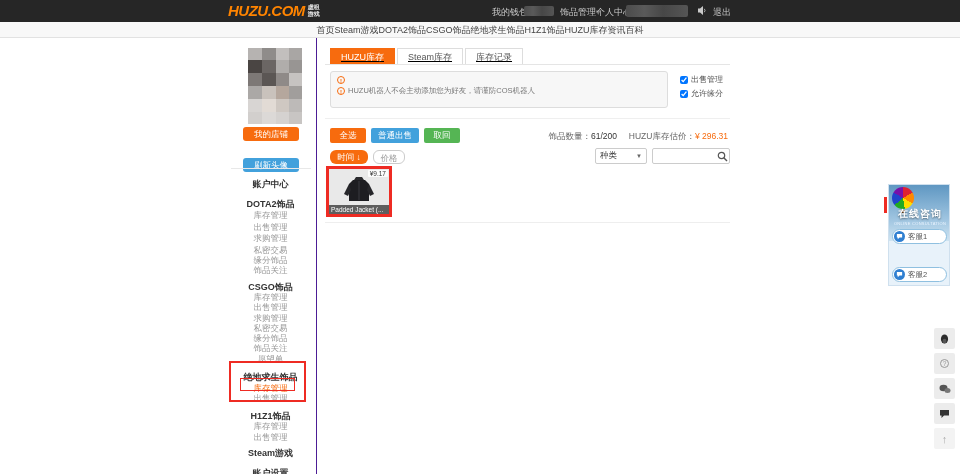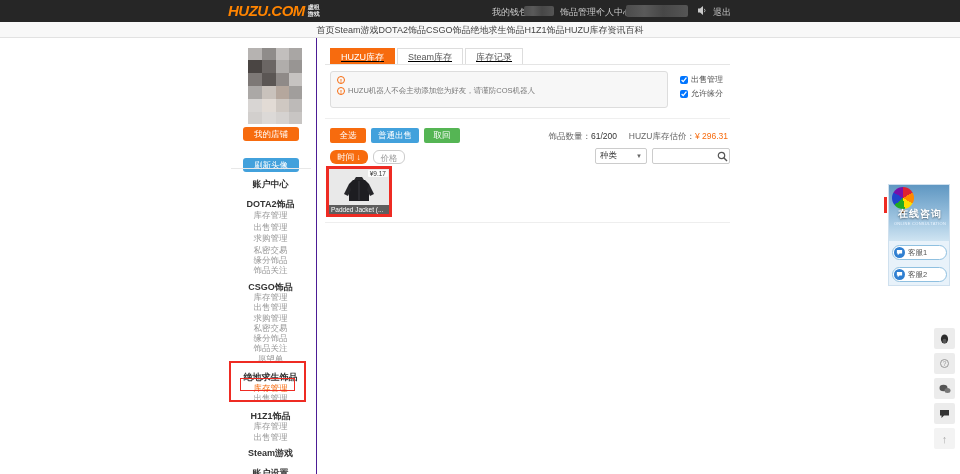--- a/index.html
+++ b/index.html
@@ -266,21 +266,21 @@
   </div>
 
   <div class="red-tick"></div>
   <div class="consult">
     <div class="consult-sky">
       <div class="balloon"></div>
       <div class="basket"></div>
       <div class="consult-title">在线咨询</div>
       <div class="consult-sub">ONLINE CONSULTATION</div>
     </div>
-    <div class="agent-pill" style="top:60px">
+    <div class="agent-pill" style="top:44px">
       <span class="agent-ic">
         <svg width="7" height="7" viewBox="0 0 8 8">
             <path d="M1 1h6v4H4L2 7V5H1z" fill="#fff"></path>
           </svg>
       </span>
       <span class="agent-label">客服1</span>
     </div>
     <div class="agent-pill" style="top:82px">
       <span class="agent-ic">
         <svg width="7" height="7" viewBox="0 0 8 8">

